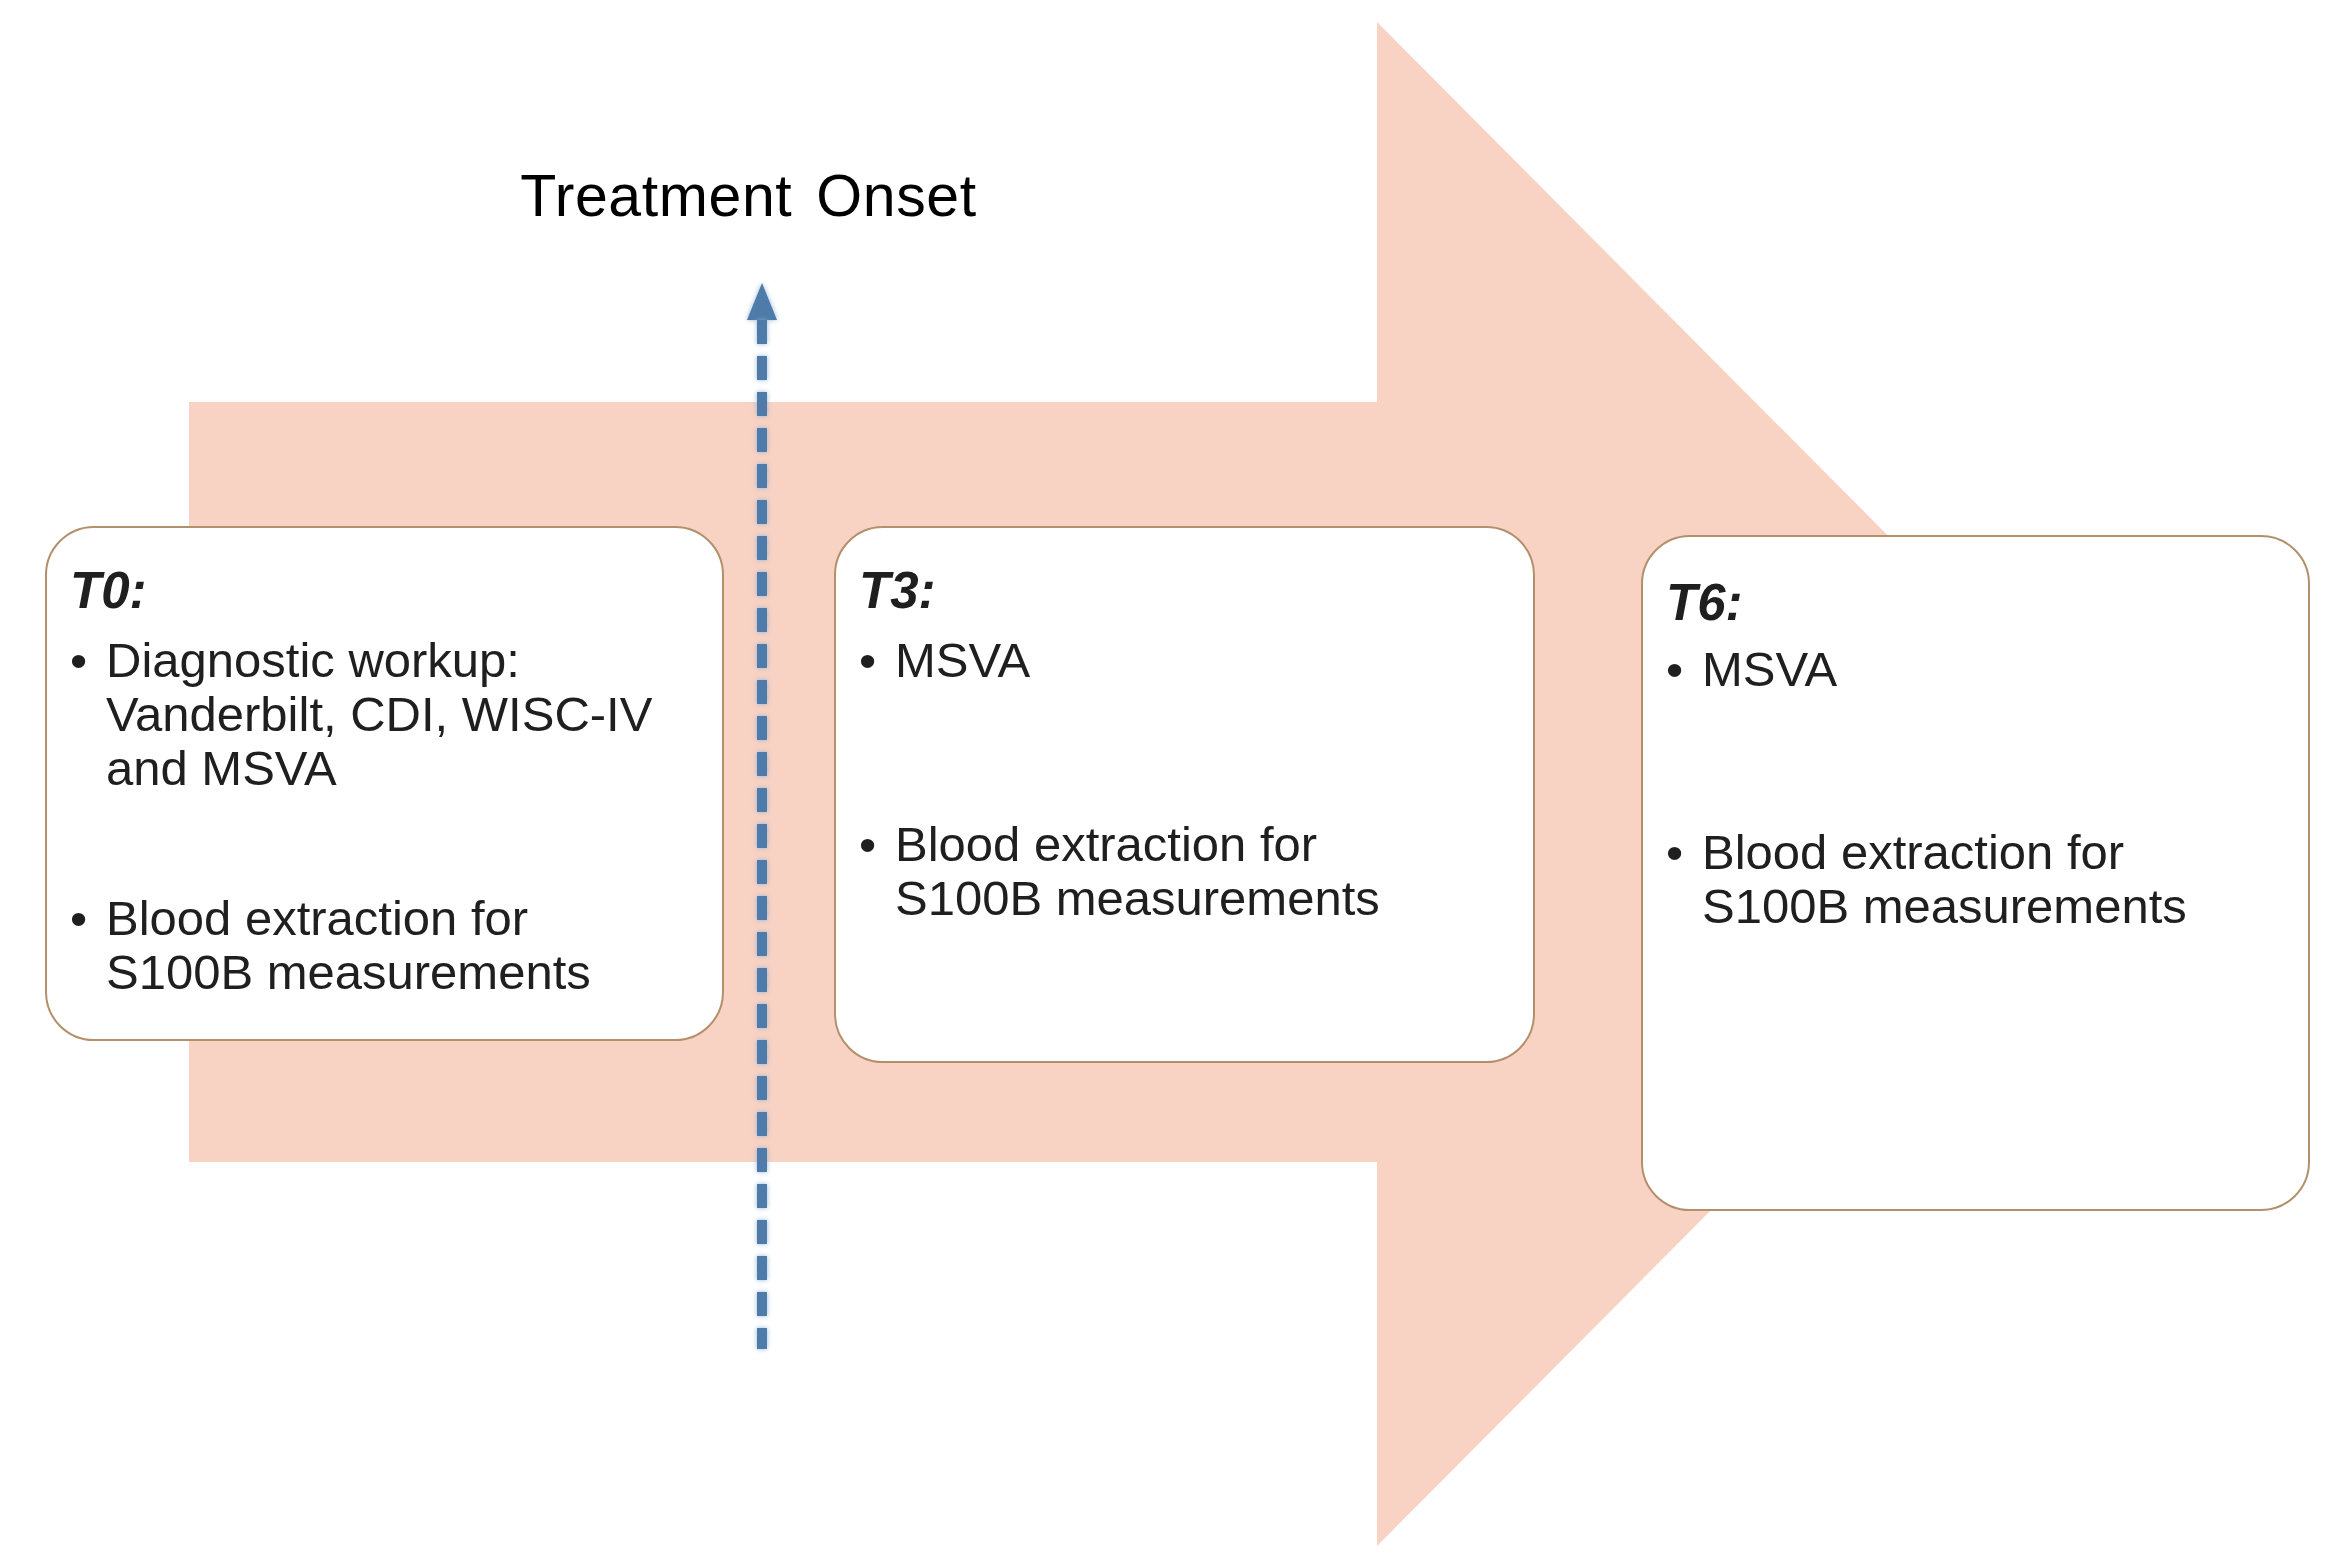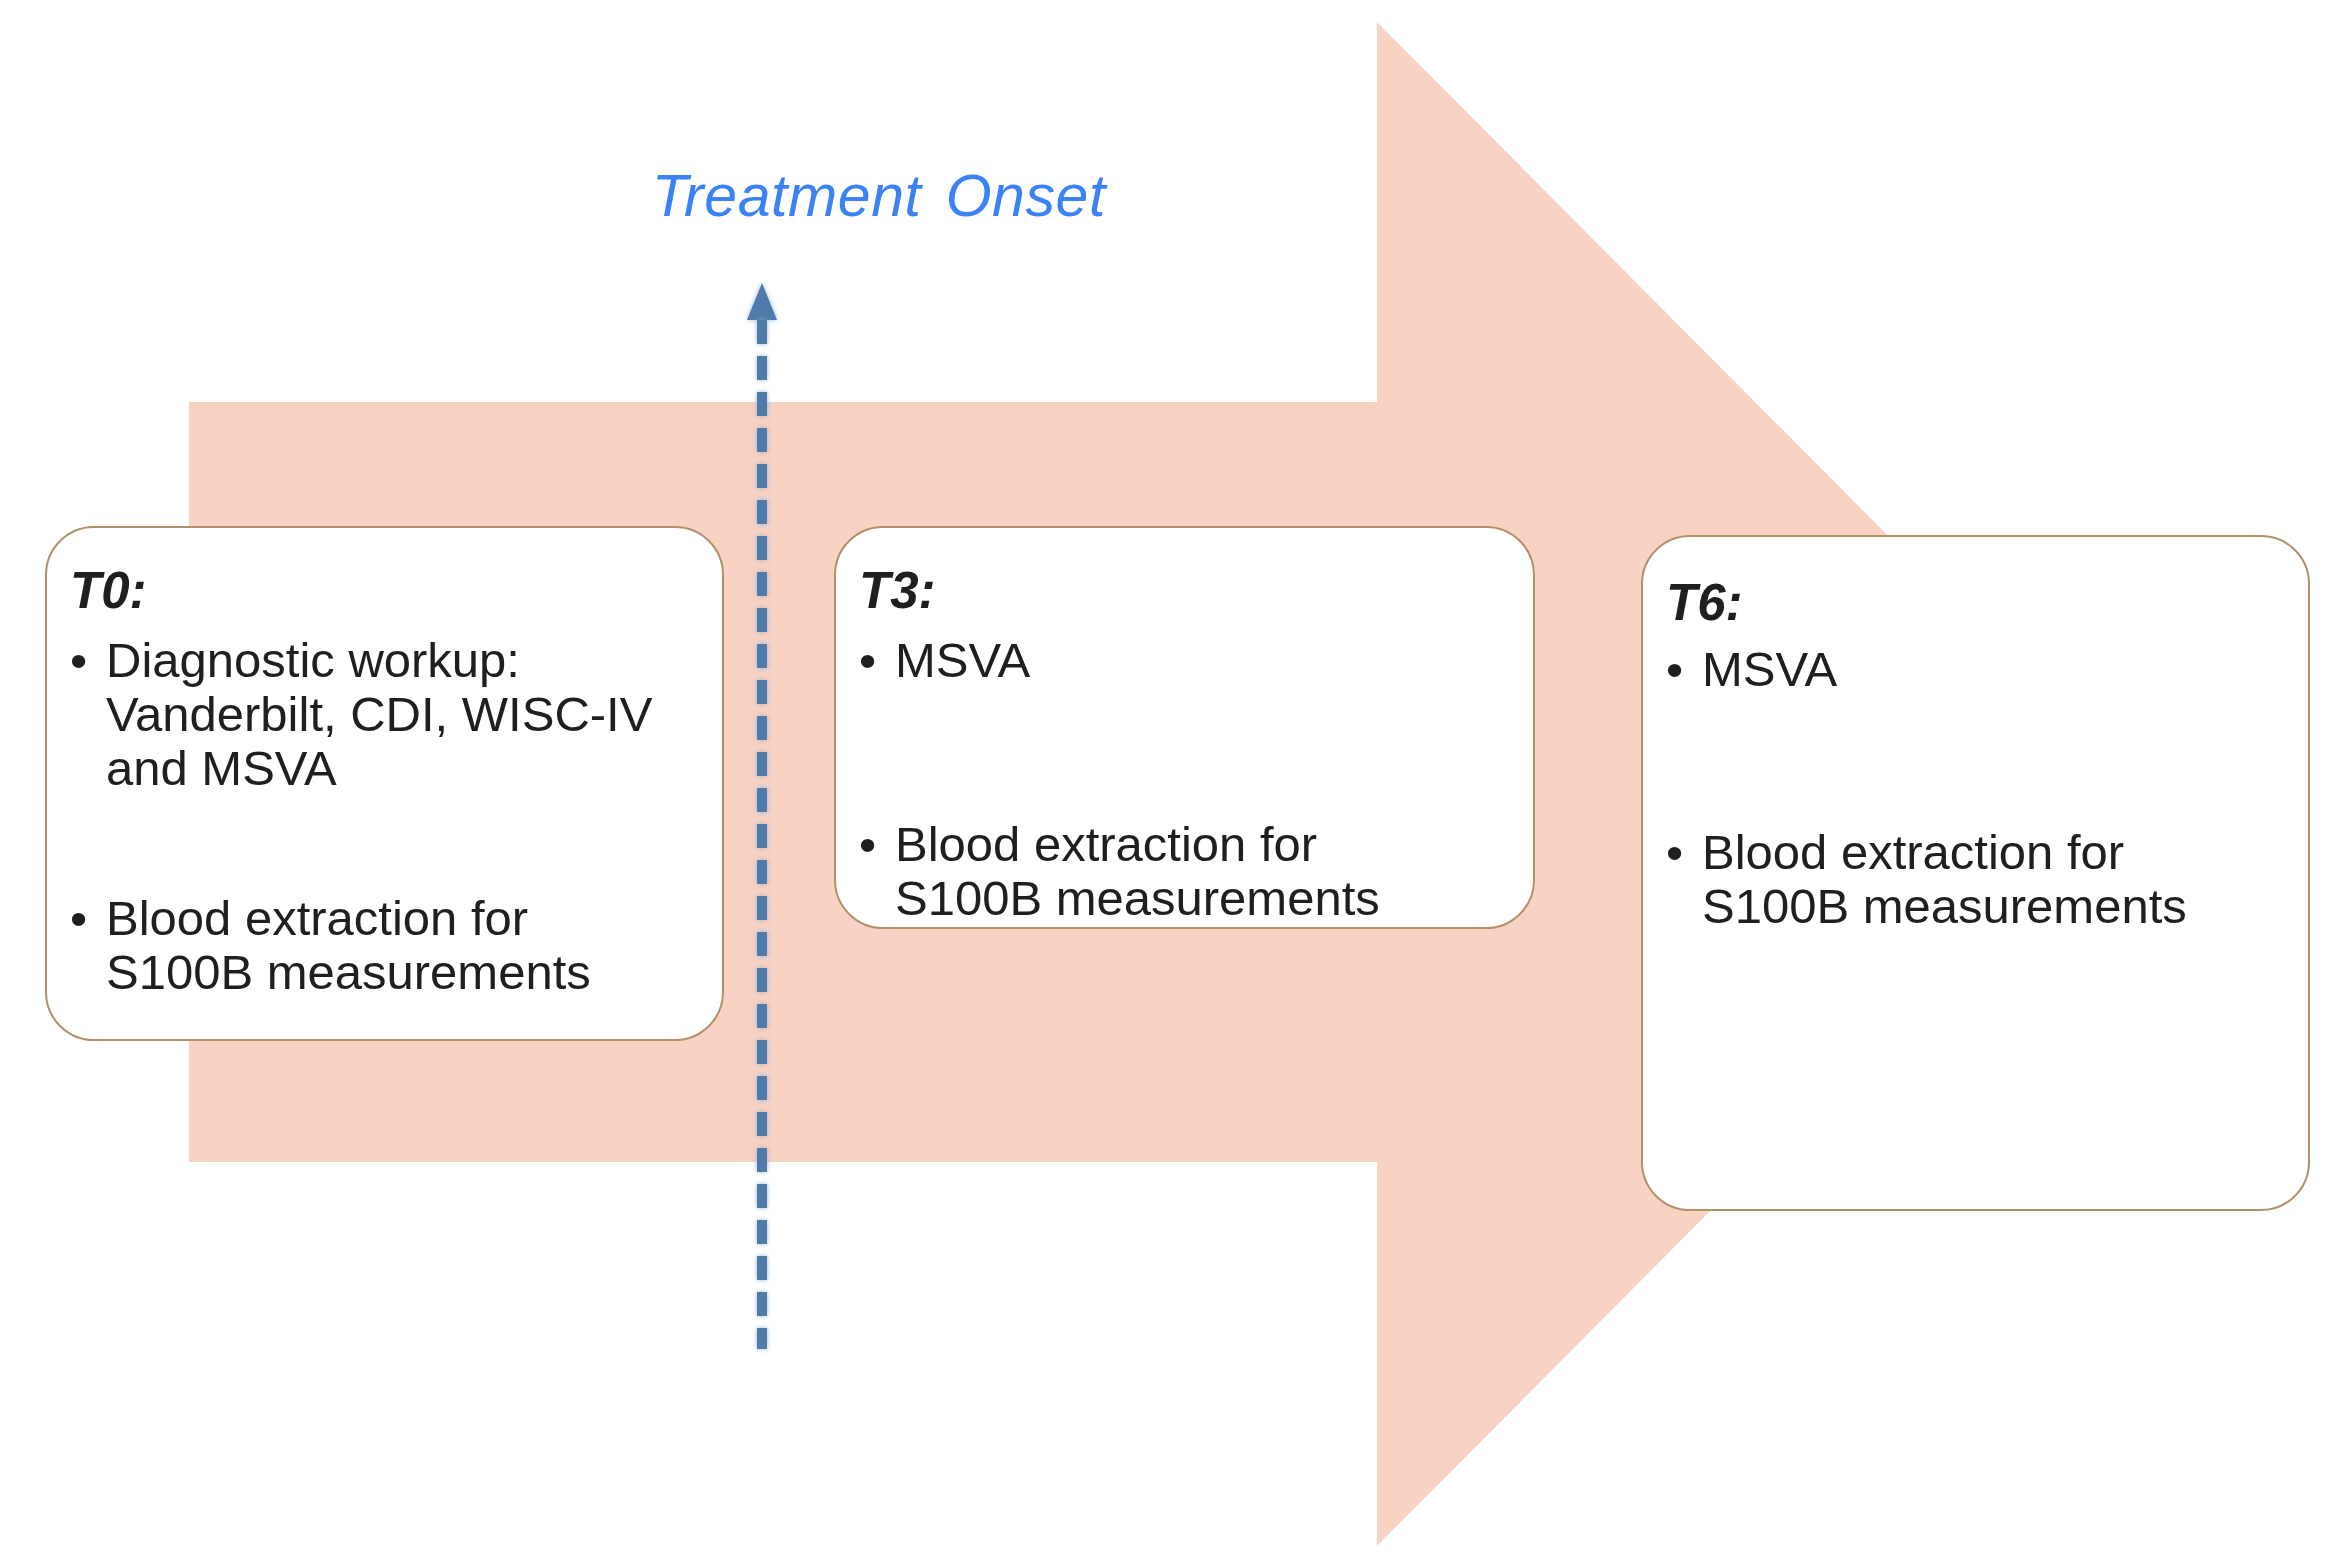--- a/index.html
+++ b/index.html
@@ -51,41 +51,40 @@
       transparent 23.6px, transparent 36px
     );
     filter: drop-shadow(0 0 2.9px rgba(140,175,210,0.9));
   }
 
   
   .onset-title {
     position: absolute;
     left: 391px; top: 163px;
     width: 715px;
-    text-align: right;
-    font-style: italic;
+    text-align: center;
     font-size: 59px;
     line-height: 1.15;
-    color: #3b82f6;
+    color: #000000;
     word-spacing: 0.12em;
     letter-spacing: 0.01em;
   }
 
   
   .timebox {
     position: absolute;
     box-sizing: border-box;
     background: #ffffff;
     border: 2.1px solid #b3906c;
     border-radius: 49px;
     padding: 34px 29px 4px 23px;
     color: #1f1f1f;
   }
   #box-t0 { left: 45px;   top: 526px; width: 679px; height: 515px; }
-  #box-t3 { left: 834px; top: 526px; width: 701px; height: 403px; }
+  #box-t3 { left: 834px; top: 526px; width: 701px; height: 537px; }
   #box-t6 { left: 1641px; top: 514px; width: 669px; height: 676px; padding-top: 37px; margin-top: 21px; }
 
   .tb-heading {
     font-weight: bold;
     font-style: italic;
     font-size: 51px;
     line-height: 57px;
   }
   .bullet {
     display: flex;

